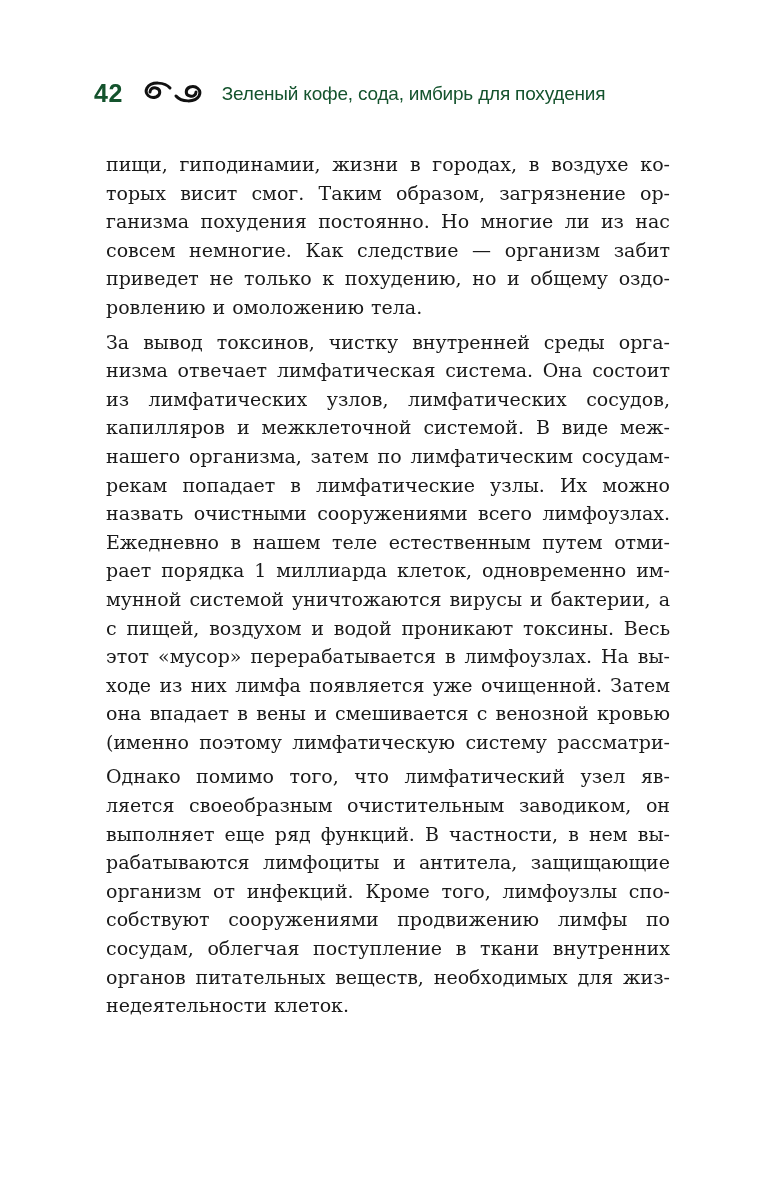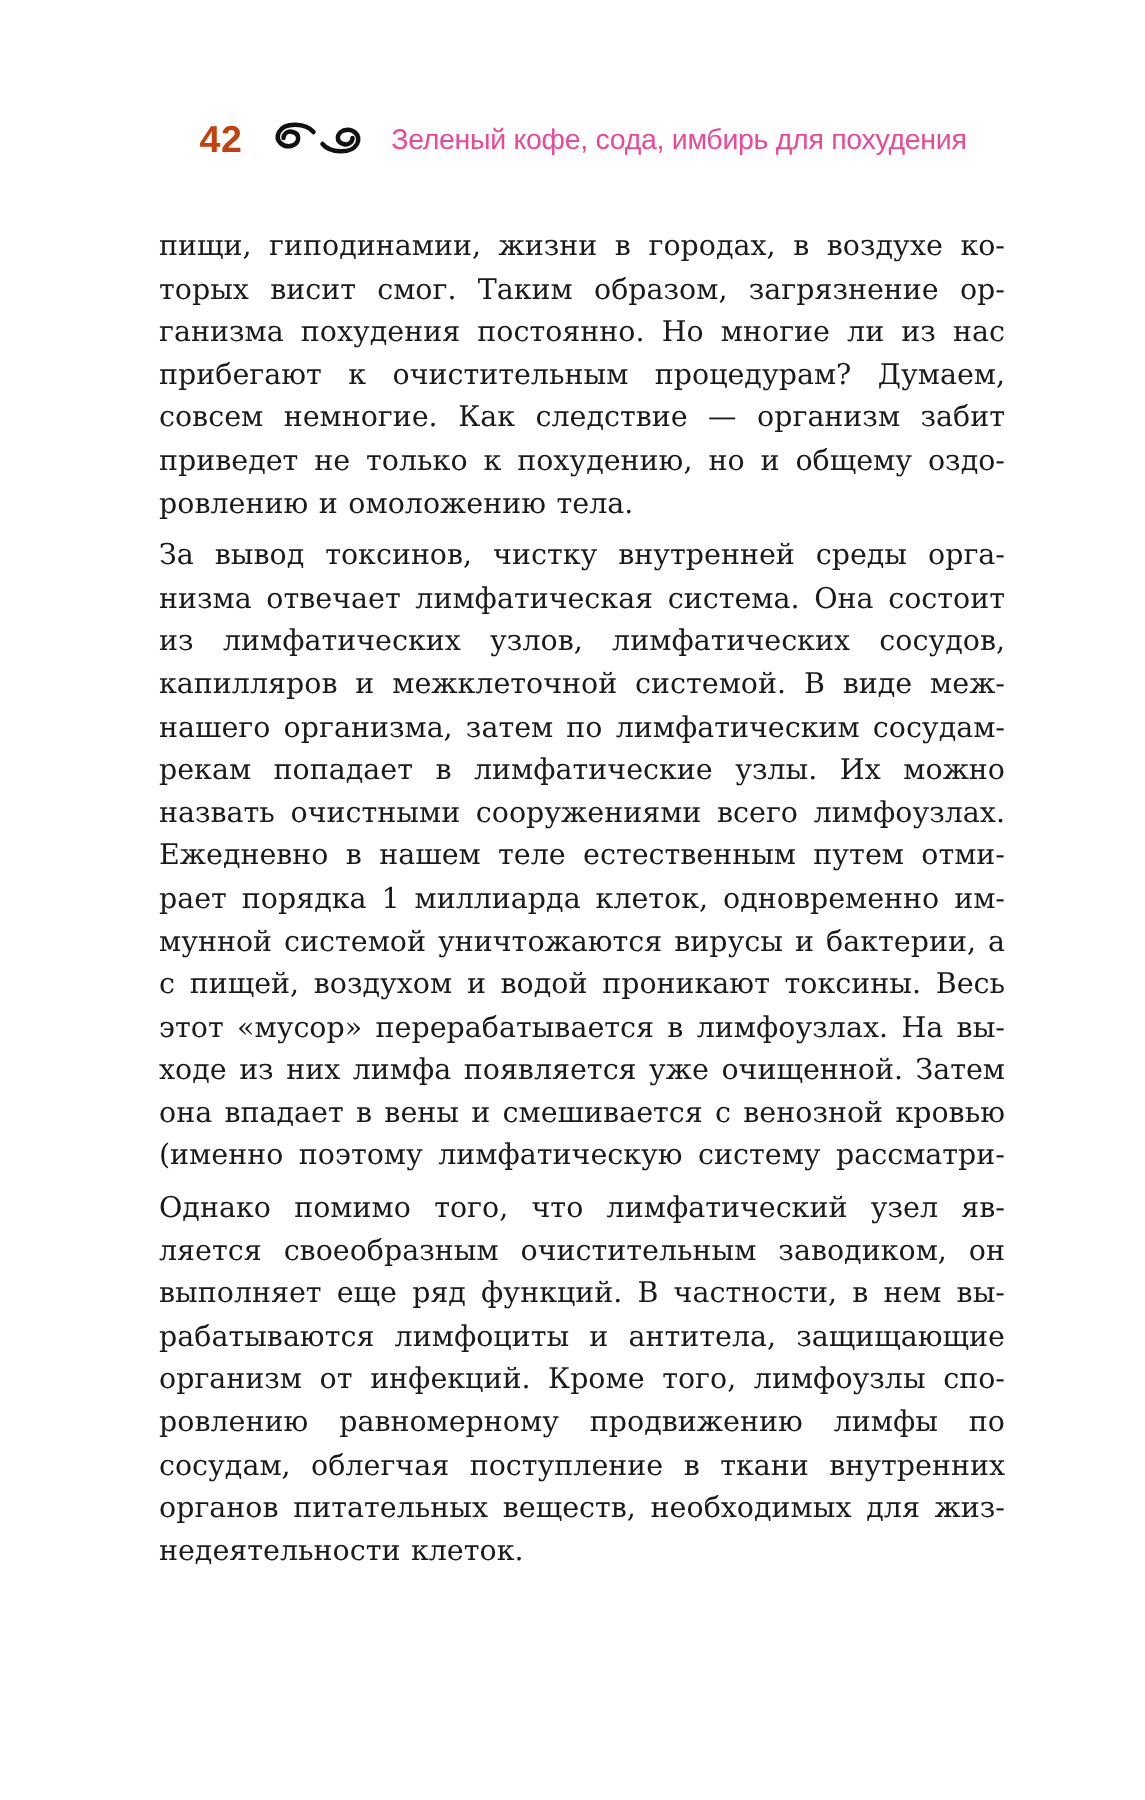--- a/index.html
+++ b/index.html
@@ -19,34 +19,33 @@
   }
   .running-head {
     display: flex;
     align-items: center;
     height: 26px;
     font-family: "Liberation Sans", sans-serif;
   }
   .page-number {
     font-size: 25px;
     font-weight: bold;
-    color: #c2410c;
+    color: #14532d;
     letter-spacing: 0.5px;
     line-height: 1;
-    margin-left: 39px;
   }
   .fleuron {
     margin-left: 16px;
     margin-top: 2px;
     flex: 0 0 auto;
   }
   .head-title {
     margin-left: 15px;
     font-size: 19px;
-    color: #ec4899;
+    color: #14532d;
     letter-spacing: -0.2px;
     line-height: 1;
     white-space: nowrap;
   }
   .text-block {
     margin-top: 44px;
     width: 576px;
   }
   .paragraph { margin: 0 0 6px 12px; }
   .paragraph:last-child { margin-bottom: 0; }
@@ -81,21 +80,20 @@
 
     <span class="head-title">Зеленый кофе, сода, имбирь для похудения</span>
   </div>
 
   <div class="text-block">
 
   <div class="paragraph">
         <div class="line">пищи, гиподинамии, жизни в городах, в воздухе ко-</div>
         <div class="line">торых висит смог. Таким образом, загрязнение ор-</div>
         <div class="line">ганизма похудения постоянно. Но многие ли из нас</div>
-        <div class="line">прибегают к очистительным процедурам? Думаем,</div>
         <div class="line">совсем немногие. Как следствие — организм забит</div>
         <div class="line">приведет не только к похудению, но и общему оздо-</div>
         <div class="line last">ровлению и омоложению тела.</div>
       </div>
       <div class="paragraph">
         <div class="line">За вывод токсинов, чистку внутренней среды орга-</div>
         <div class="line">низма отвечает лимфатическая система. Она состоит</div>
         <div class="line">из лимфатических узлов, лимфатических сосудов,</div>
         <div class="line">капилляров и межклеточной системой. В виде меж-</div>
         <div class="line">нашего организма, затем по лимфатическим сосудам-</div>
@@ -109,20 +107,20 @@
         <div class="line">ходе из них лимфа появляется уже очищенной. Затем</div>
         <div class="line">она впадает в вены и смешивается с венозной кровью</div>
         <div class="line">(именно поэтому лимфатическую систему рассматри-</div>
       </div>
       <div class="paragraph">
         <div class="line">Однако помимо того, что лимфатический узел яв-</div>
         <div class="line">ляется своеобразным очистительным заводиком, он</div>
         <div class="line">выполняет еще ряд функций. В частности, в нем вы-</div>
         <div class="line">рабатываются лимфоциты и антитела, защищающие</div>
         <div class="line">организм от инфекций. Кроме того, лимфоузлы спо-</div>
-        <div class="line">ровлению равномерному продвижению лимфы по</div>
+        <div class="line">собствуют сооружениями продвижению лимфы по</div>
         <div class="line">сосудам, облегчая поступление в ткани внутренних</div>
         <div class="line">органов питательных веществ, необходимых для жиз-</div>
         <div class="line last">недеятельности клеток.</div>
       </div>
     </div>
 
 </div>
 
 </body></html>

